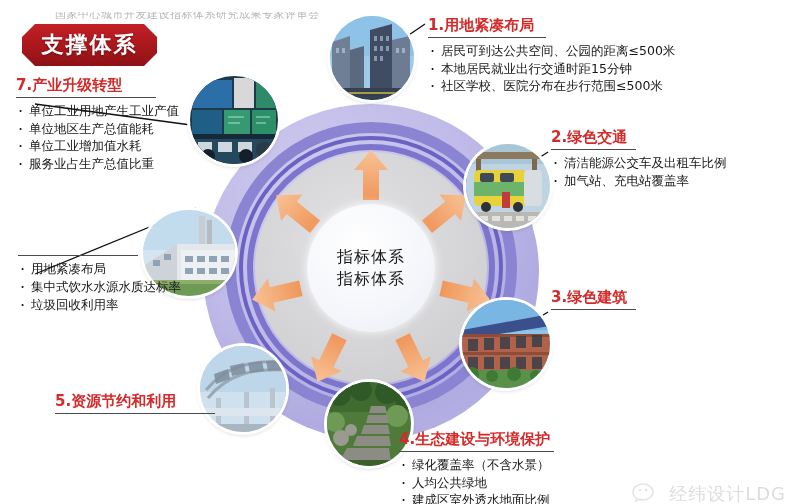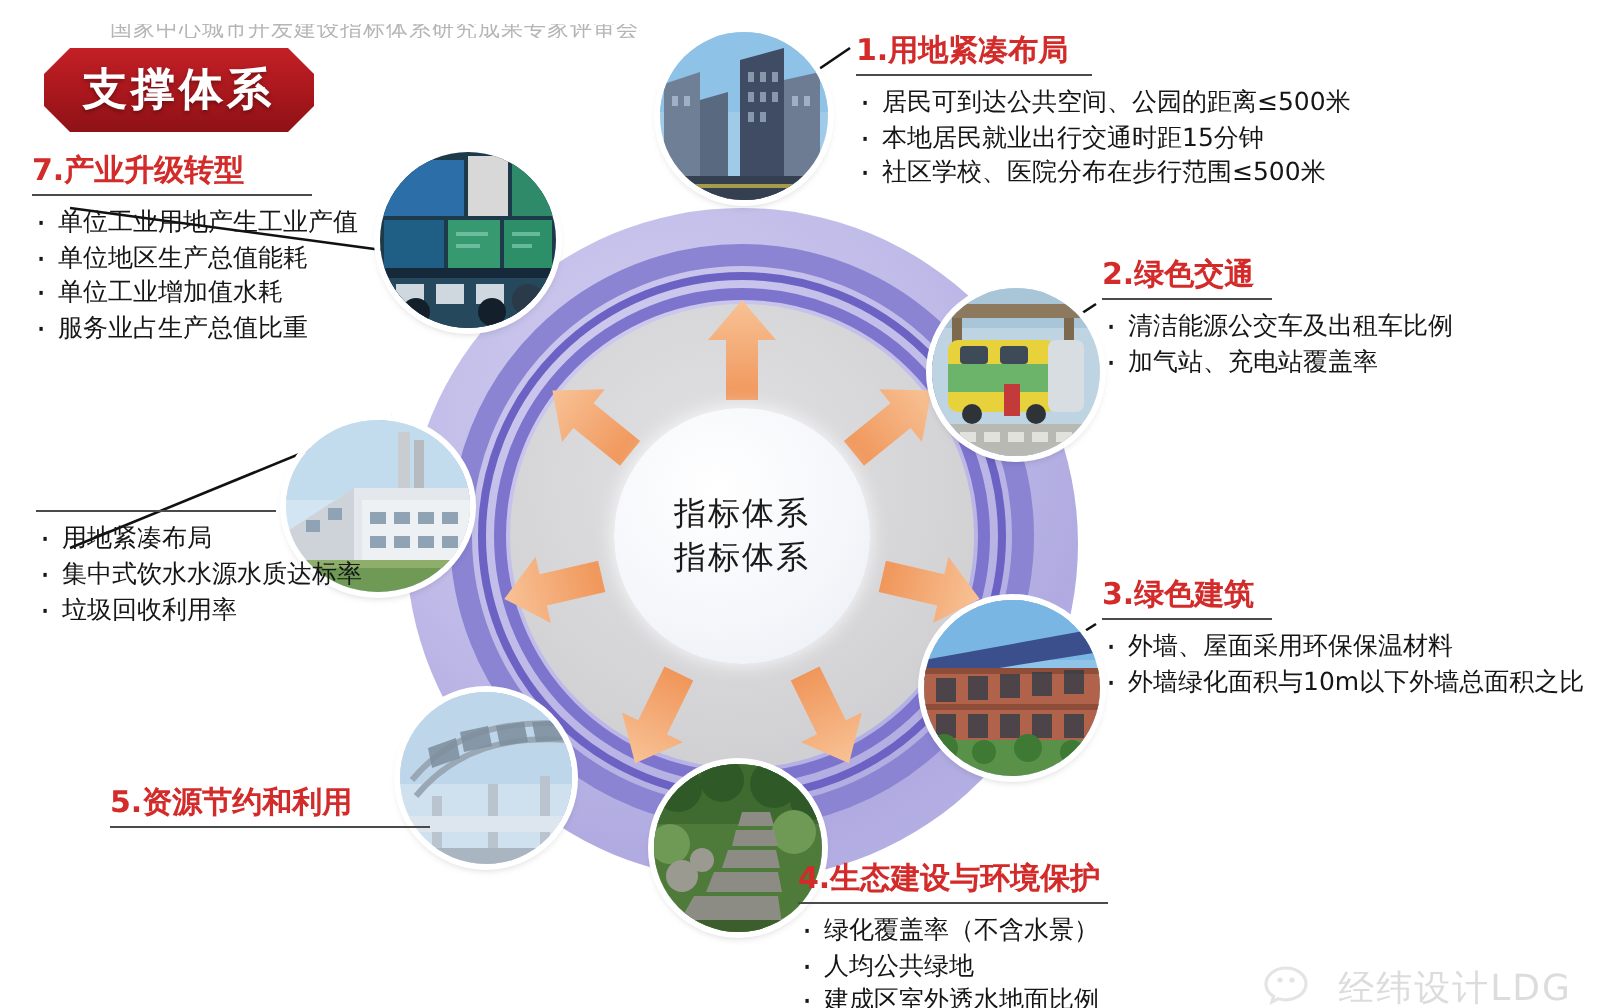--- a/index.html
+++ b/index.html
@@ -377,24 +377,20 @@
     <div class="rule" style="width:85px;"></div>
     <ul>
       <li>清洁能源公交车及出租车比例</li>
       <li>加气站、充电站覆盖率</li>
     </ul>
   </div>
 
   <div class="blk" style="left:551px;top:276px;width:250px;">
     <div class="hd">3.绿色建筑</div>
     <div class="rule" style="width:85px;"></div>
-    <ul>
-      <li>外墙、屋面采用环保保温材料</li>
-      <li>外墙绿化面积与10m以下外墙总面积之比</li>
-    </ul>
   </div>
 
   <div class="blk" style="left:399px;top:418px;width:280px;">
     <div class="hd">4.生态建设与环境保护</div>
     <div class="rule" style="width:155px;"></div>
     <ul>
       <li>绿化覆盖率（不含水景）</li>
       <li>人均公共绿地</li>
       <li>建成区室外透水地面比例</li>
     </ul>

